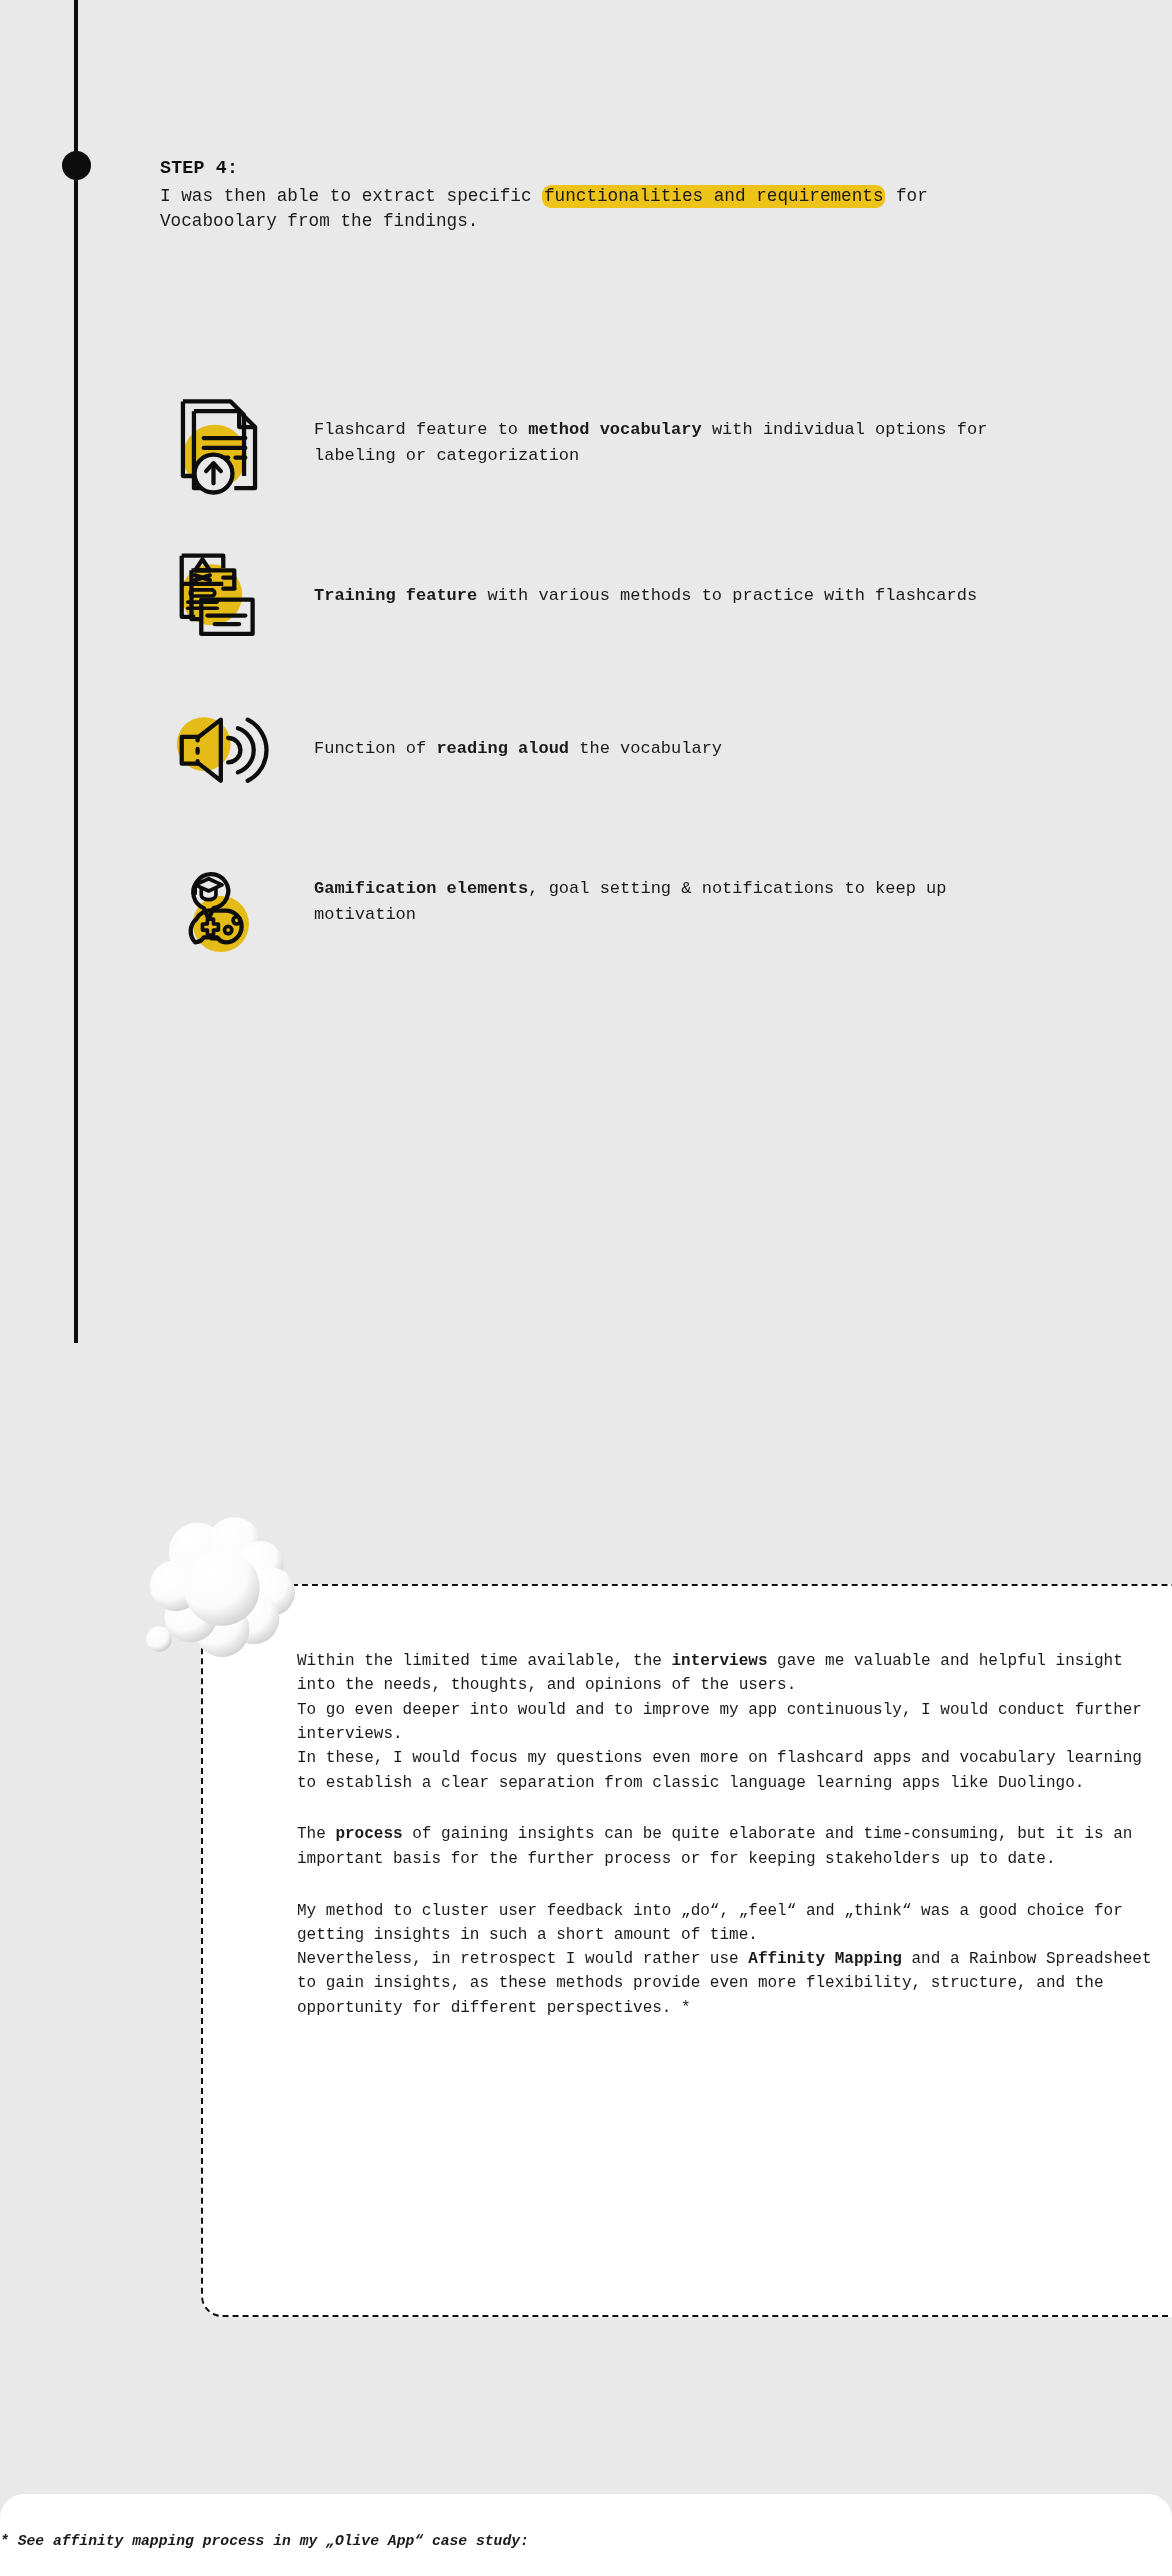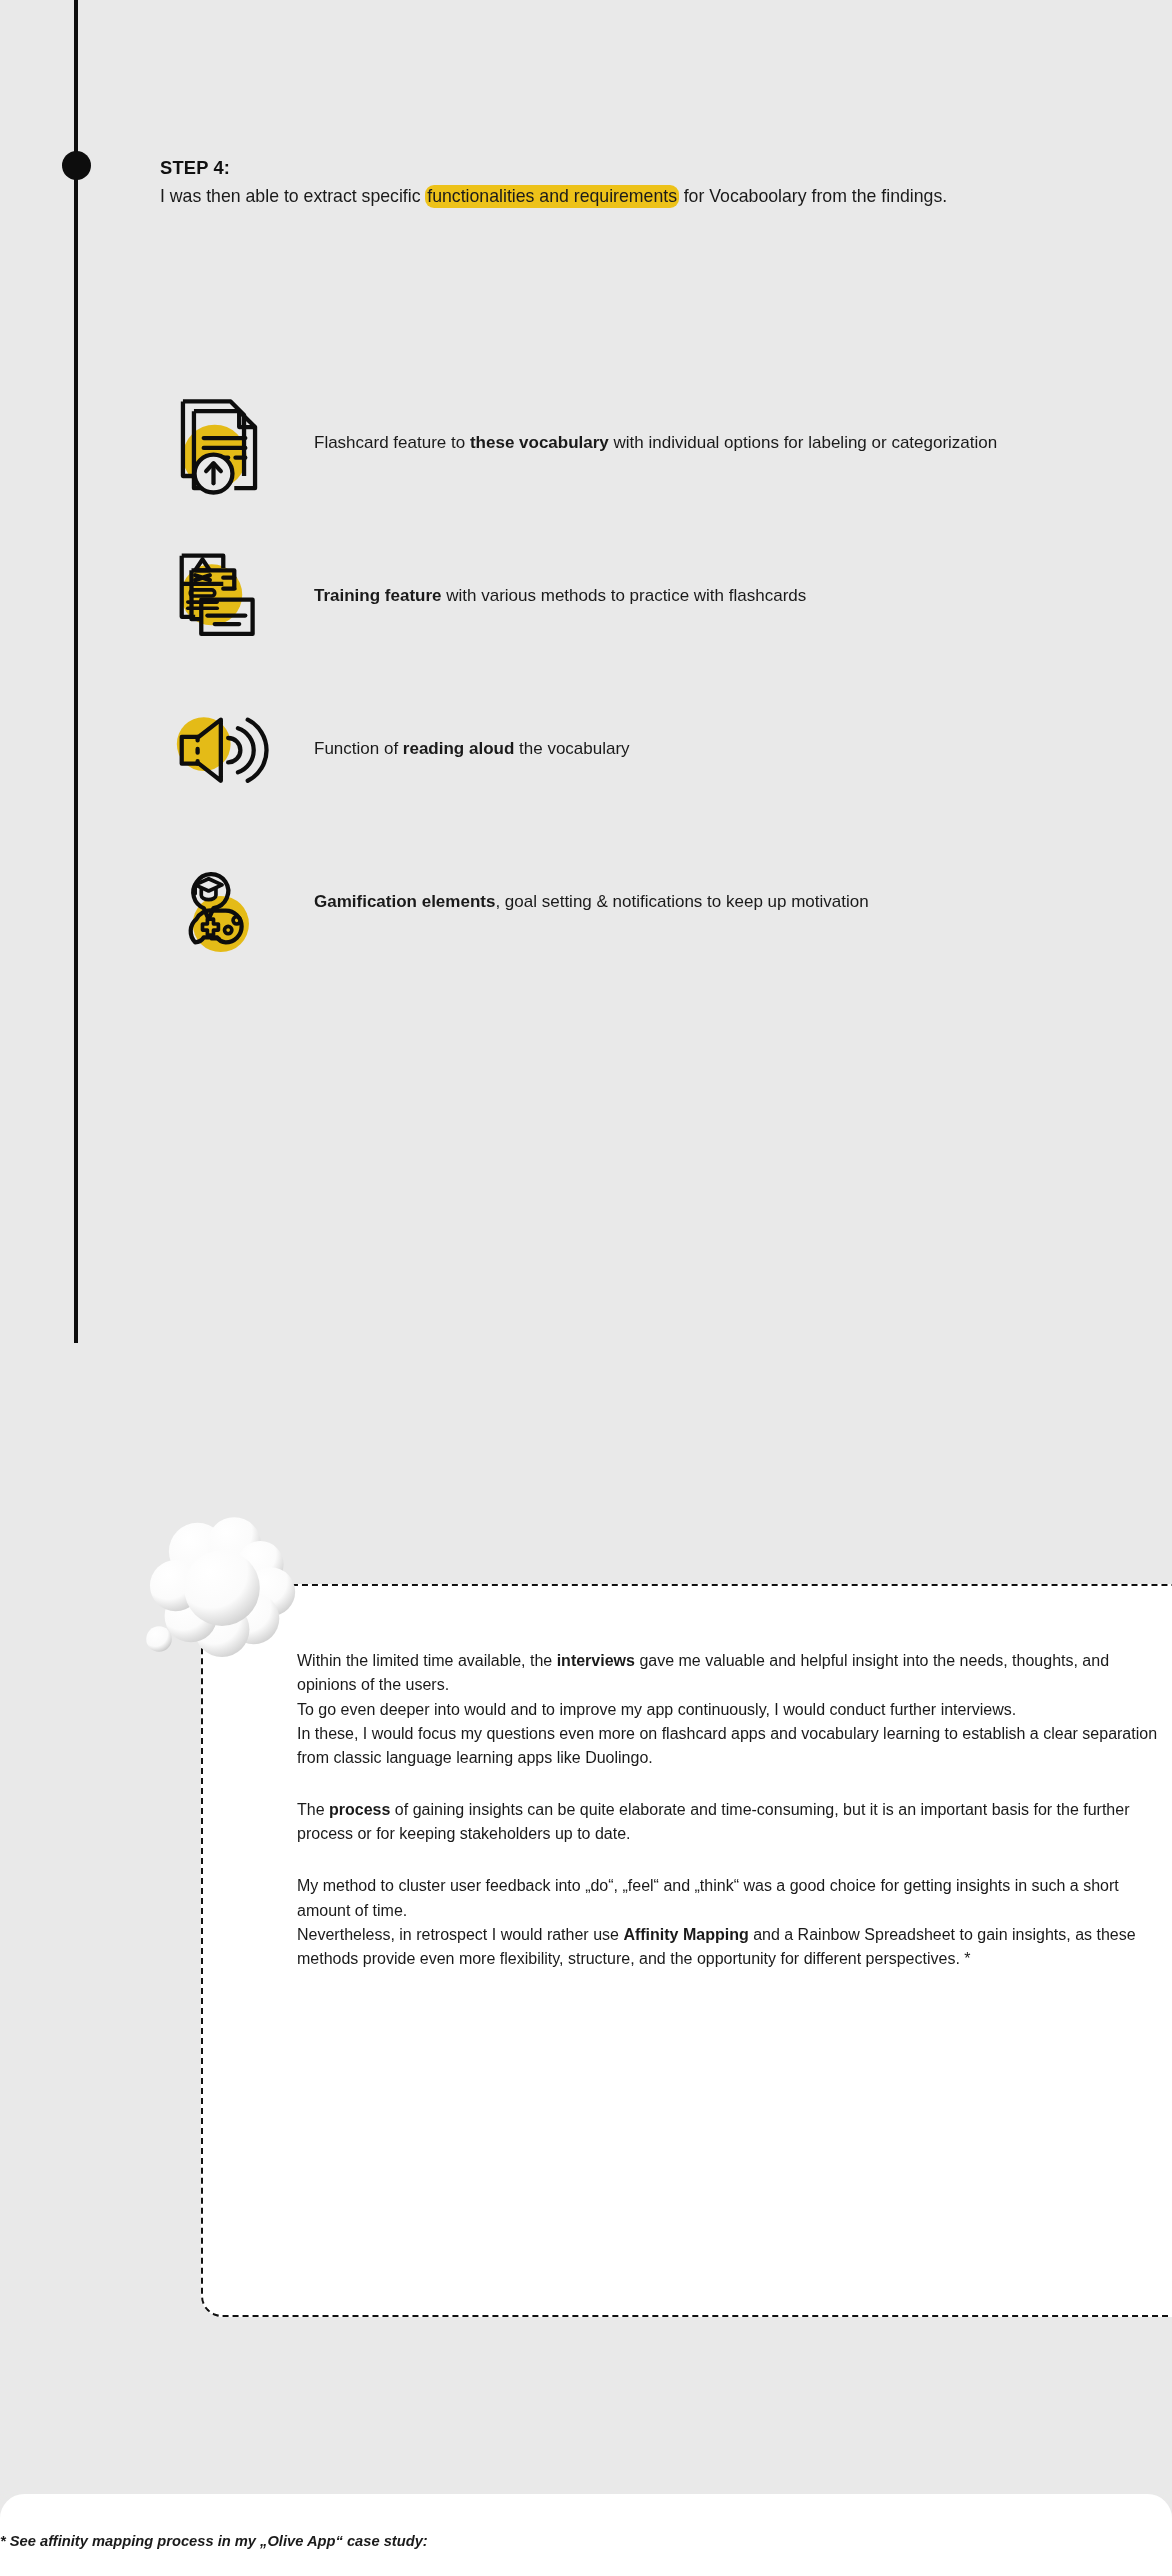--- a/index.html
+++ b/index.html
@@ -10,20 +10,21 @@
     background: #ffffff;
     font-family: "Liberation Sans", sans-serif;
   }
 
   #page {
     position: relative;
     width: 1172px;
     height: 2576px;
     background: #e9e9e9;
     overflow: hidden;
+    font-family: Liberation Mono, monospace;
   }
 
   
   .timeline-line {
     position: absolute;
     left: 74px;
     top: 0;
     width: 4.3px;
     height: 1343px;
     background: #0d0d0d;
@@ -208,21 +209,21 @@
           <line x1="60" y1="82" x2="128" y2="82" stroke="#0d0d0d" stroke-width="7" stroke-linecap="round"></line>
           <line x1="60" y1="98" x2="128" y2="98" stroke="#0d0d0d" stroke-width="7" stroke-linecap="round"></line>
           <line x1="60" y1="114" x2="100" y2="114" stroke="#0d0d0d" stroke-width="7" stroke-linecap="round"></line>
           <line x1="112" y1="114" x2="128" y2="114" stroke="#0d0d0d" stroke-width="7" stroke-linecap="round"></line>
           <circle cx="76" cy="140" r="31" fill="#e9e9e9" stroke="#0d0d0d" stroke-width="7"></circle>
           <line x1="76" y1="156" x2="76" y2="124" stroke="#0d0d0d" stroke-width="7" stroke-linecap="round"></line>
           <path d="M64 136 l12 -13 l12 13" fill="none" stroke="#0d0d0d" stroke-width="7" stroke-linecap="round" stroke-linejoin="round"></path>
         </svg>
       </div>
       <div class="feature-text">
-        <span>Flashcard feature to </span><b>these vocabulary</b><span> with individual options for labeling or categorization</span>
+        <span>Flashcard feature to </span><b>method vocabulary</b><span> with individual options for labeling or categorization</span>
       </div>
     </div>
 
     <div class="feature-row">
       <div class="feature-icon">
         <svg width="104" height="110" viewBox="0 0 170 180">
           <circle cx="73" cy="88" r="50" fill="#e4bb17"></circle>
           <path d="M56 96 h84 v56 h-84 z" fill="none" stroke="#0d0d0d" stroke-width="7" stroke-linejoin="round"></path>
           <line x1="66" y1="122" x2="128" y2="122" stroke="#0d0d0d" stroke-width="7" stroke-linecap="round"></line>
           <line x1="78" y1="136" x2="118" y2="136" stroke="#0d0d0d" stroke-width="7" stroke-linecap="round"></line>

